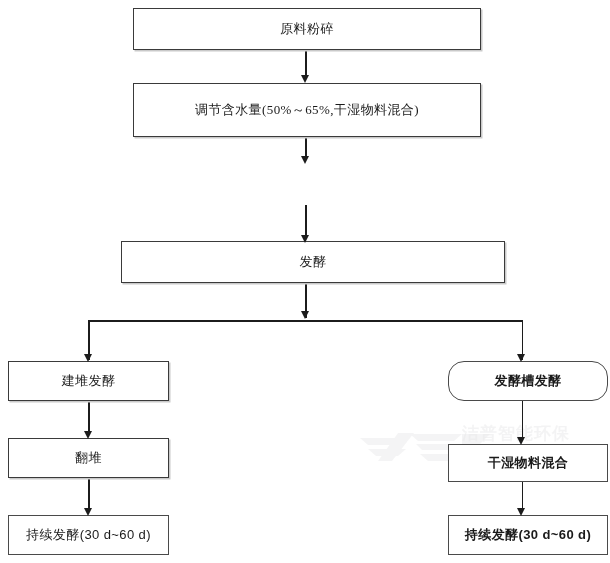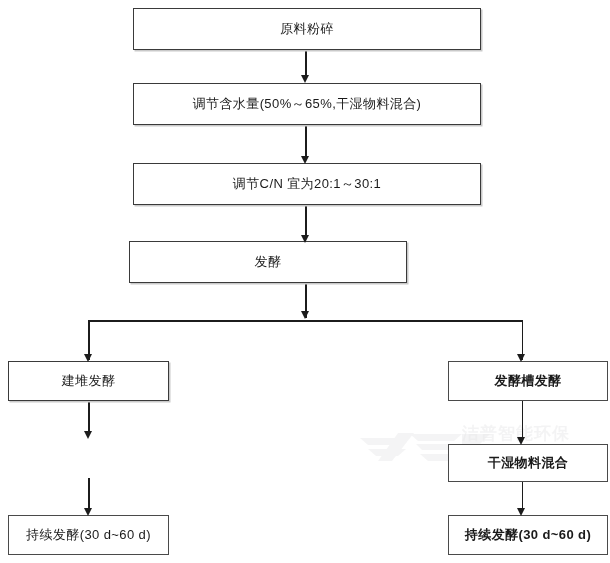--- a/index.html
+++ b/index.html
@@ -151,40 +151,40 @@
 
   <div class="conn vline" style="left:521.5px; top:401px; height:40px;"></div>
   <div class="arrow" style="left:517px;  top:437px;"></div>
   <div class="conn vline" style="left:521.5px; top:482px; height:30px;"></div>
   <div class="arrow" style="left:517px;  top:508px;"></div>
 
   <div class="node" style="left:133px; top:8px;   width:348px; height:42px;">
     <span class="label">原料粉碎</span>
   </div>
 
-  <div class="node" style="left:133px; top:83px;  width:348px; height:42px;">
+  <div class="node" style="left:133px; top:83px;  width:348px; height:54px;font-family:Liberation Serif, serif;">
     <span class="label">调节含水量(50%～65%,干湿物料混合)</span>
   </div>
 
-  <div class="node" style="left:133px; top:163px; width:348px; height:42px;">
-    <span class="label">调节C/N 宜为20:1～30:1</span>
-  </div>
 
-  <div class="node" style="left:129px; top:241px; width:278px; height:42px;">
+  <div class="node" style="left:121px; top:241px; width:384px; height:42px;">
     <span class="label">发酵</span>
   </div>
 
   <div class="node" style="left:8px;   top:361px; width:161px; height:40px;align-items:center;">
     <span class="label">建堆发酵</span>
   </div>
 
-  <div class="node thin bold" style="left:448px; top:361px; width:160px; height:40px;">
+  <div class="node thin bold" style="left:448px; top:361px; width:160px; height:40px;border-radius:16px;">
     <span class="label">发酵槽发酵</span>
   </div>
 
+  <div class="node" style="left:8px;   top:438px; width:161px; height:40px;">
+    <span class="label">翻堆</span>
+  </div>
 
   <div class="node thin bold" style="left:448px; top:444px; width:160px; height:38px;">
     <span class="label">干湿物料混合</span>
   </div>
 
   <div class="node thin" style="left:8px;   top:515px; width:161px; height:40px;">
     <span class="label">持续发酵(30 d~60  d)</span>
   </div>
 
   <div class="node thin bold" style="left:448px; top:515px; width:160px; height:40px;">

